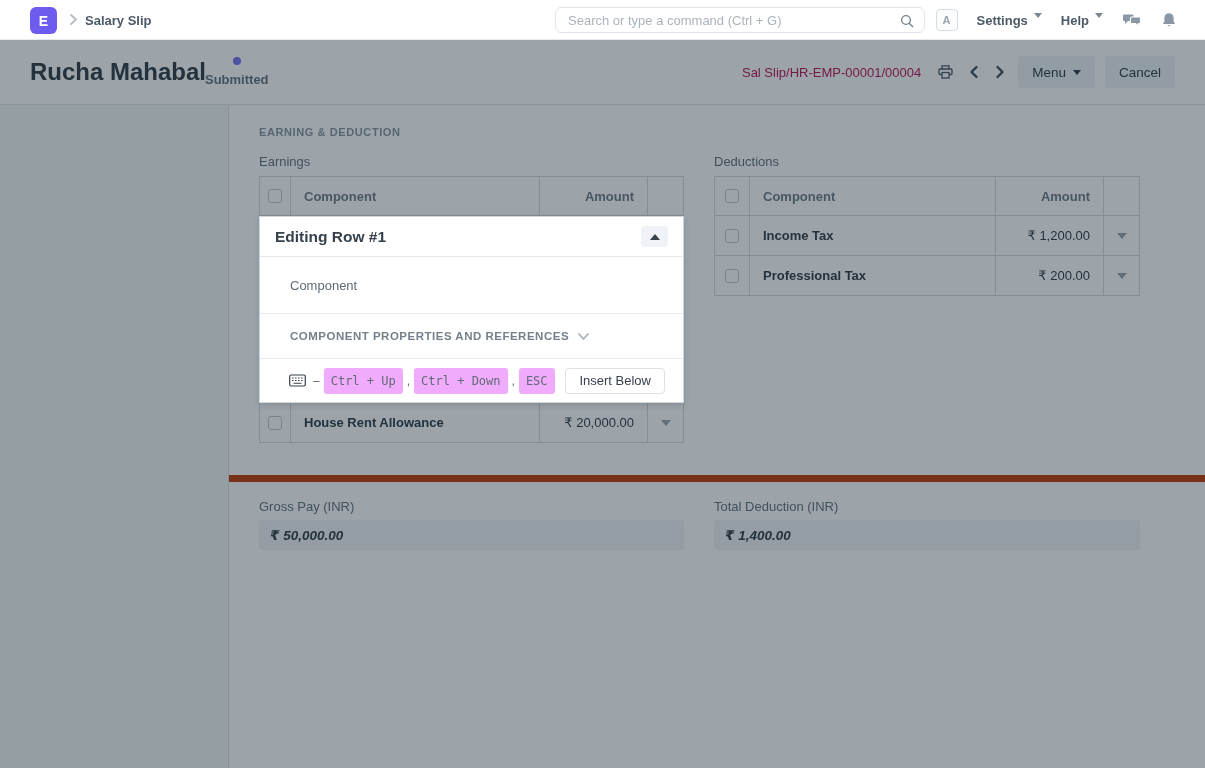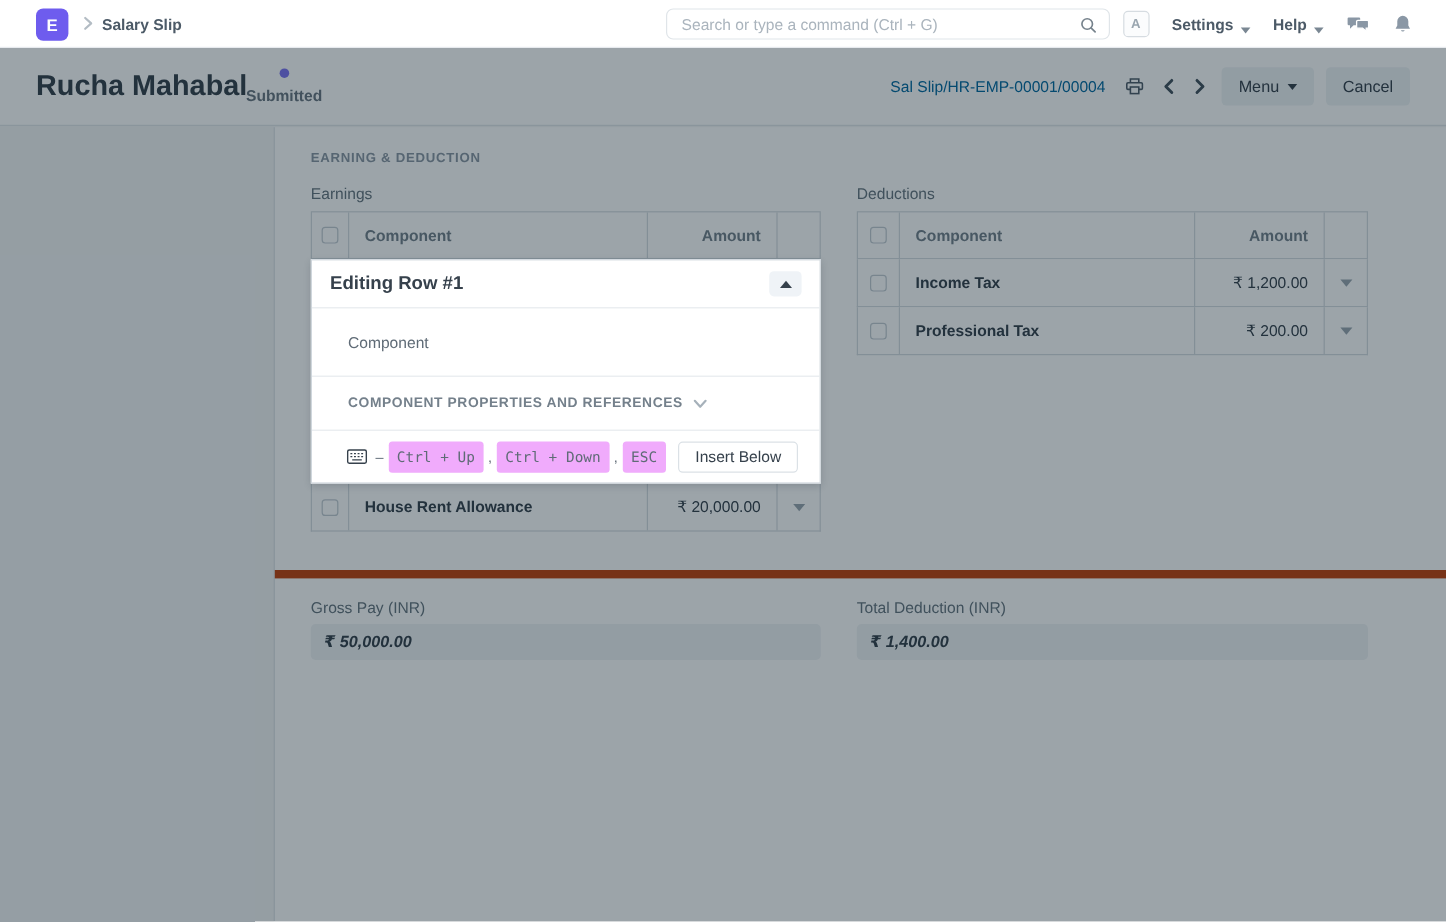--- a/index.html
+++ b/index.html
@@ -20,38 +20,38 @@
                border:1px solid #e0e5e9; border-radius:6px; background:#fff; }
   .searchbar input { position:absolute; left:0; top:0; width:100%; height:100%; border:none; outline:none;
                background:transparent; padding:0 32px 0 12px; font-size:13px; color:#4c5a67;
                font-family:"Liberation Sans","DejaVu Sans",sans-serif; }
   .searchbar input::placeholder { color:#aab4bd; }
   .search-icon { position:absolute; right:9px; top:5px; }
   .nav-right { position:absolute; right:28px; top:0; height:40px; display:flex; align-items:center; gap:19px; }
   .avatar { width:22px; height:22px; border:1px solid #d6dce1; border-radius:4px; background:#fbfcfd;
             color:#9aa6b0; font-size:11px; font-weight:600; display:flex; align-items:center;
             justify-content:center; cursor:pointer; }
-  .nav-item { font-size:13px; font-weight:600; color:#4c5a67; display:flex; align-items:flex-end; gap:6px; cursor:pointer; }
+  .nav-item { font-size:13px; font-weight:600; color:#4c5a67; display:flex; align-items:flex-start; gap:6px; cursor:pointer; }
   .caret-down { width:0; height:0; border-left:4px solid transparent; border-right:4px solid transparent;
                 border-top:5px solid #7a8793; display:inline-block; }
   .nav-icon { display:flex; align-items:center; cursor:pointer; }
 
   
   .overlay { position:absolute; top:40px; left:0; right:0; bottom:0;
              background:rgba(7,27,40,0.40); z-index:40; pointer-events:none; }
 
   
   .page-header { position:absolute; top:40px; left:0; right:0; height:65px; background:#fff;
                  border-bottom:1px solid #e2e6ea; display:flex; align-items:center; }
   .page-title { position:absolute; left:30px; font-size:24px; font-weight:700; color:#36414c; }
   .status { position:absolute; left:205px; display:flex; align-items:center; gap:7px;flex-direction:column; }
   .status-dot { width:8px; height:8px; border-radius:50%; background:#7d74f2; }
   .status-text { font-size:13px; font-weight:600; color:#6a7680; }
   .header-right { position:absolute; right:30px; display:flex; align-items:center; gap:10px; }
-  .docname { font-size:13px; color:#0369a1; margin-right:4px; }
+  .docname { font-size:13px; color:#be185d; margin-right:4px; }
   .hd-icon { display:flex; align-items:center; cursor:pointer; padding:0 2px; }
   .btn { height:32px; padding:0 14px; background:#eff3f6; border:none; border-radius:4px;
          font-size:13.5px; color:#36414c; font-family:inherit; display:inline-flex; align-items:center;
          gap:7px; cursor:pointer; }
 
   
   .card { position:absolute; top:106px; left:228px; width:1092px; bottom:0; background:#fff;
           border-left:1px solid #dbe0e5; border-right:1px solid #dbe0e5; padding:20px 29px 0 30px; }
   .section-head { font-size:11px; font-weight:600; letter-spacing:.6px; color:#8b97a3; }
   .cols { display:flex; gap:30px; margin-top:16px; }

